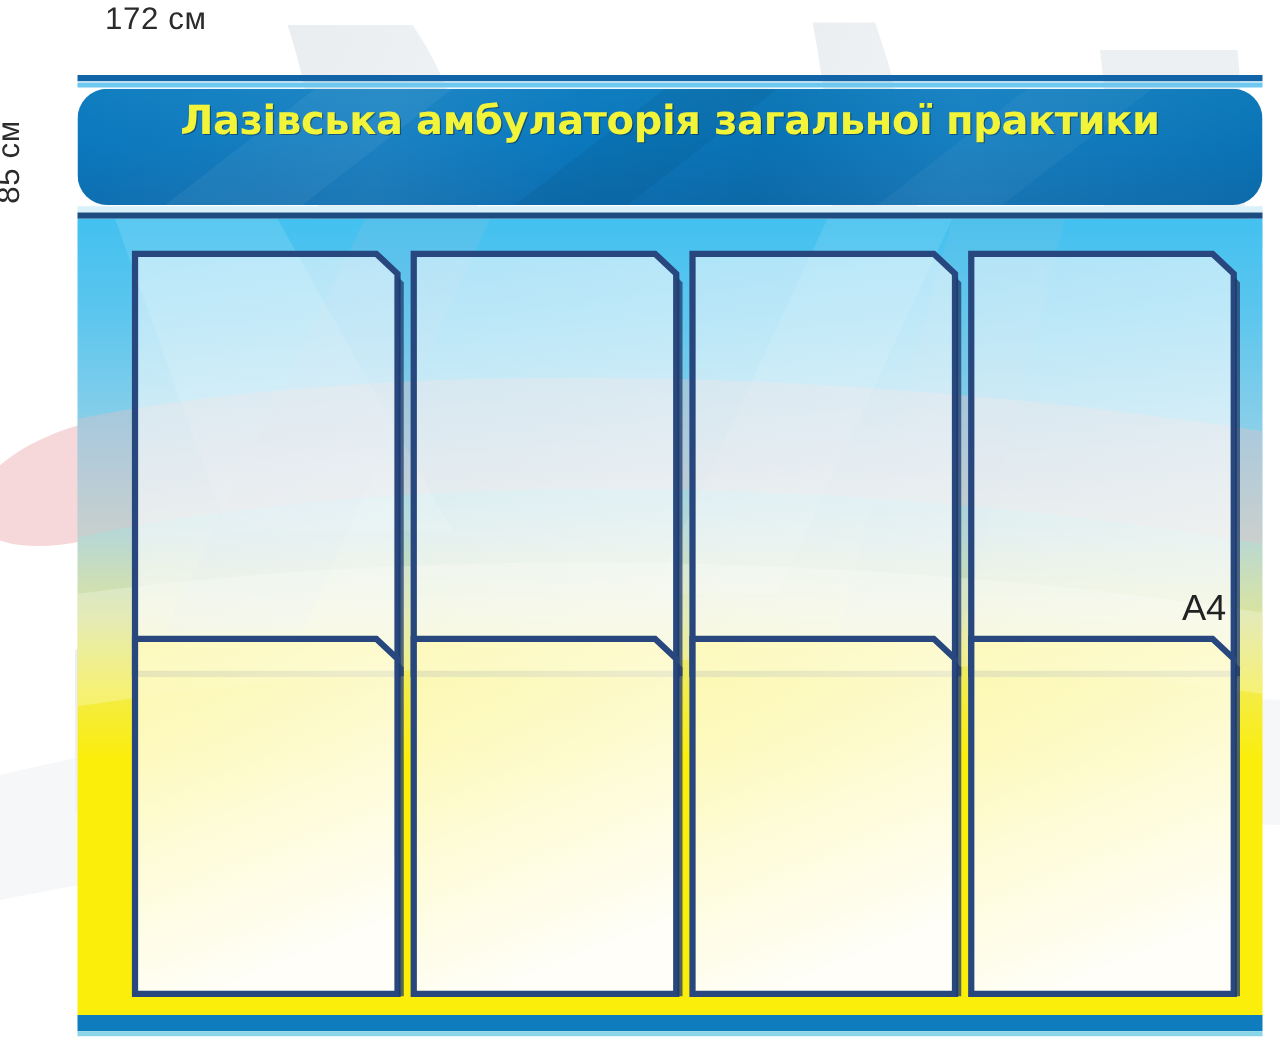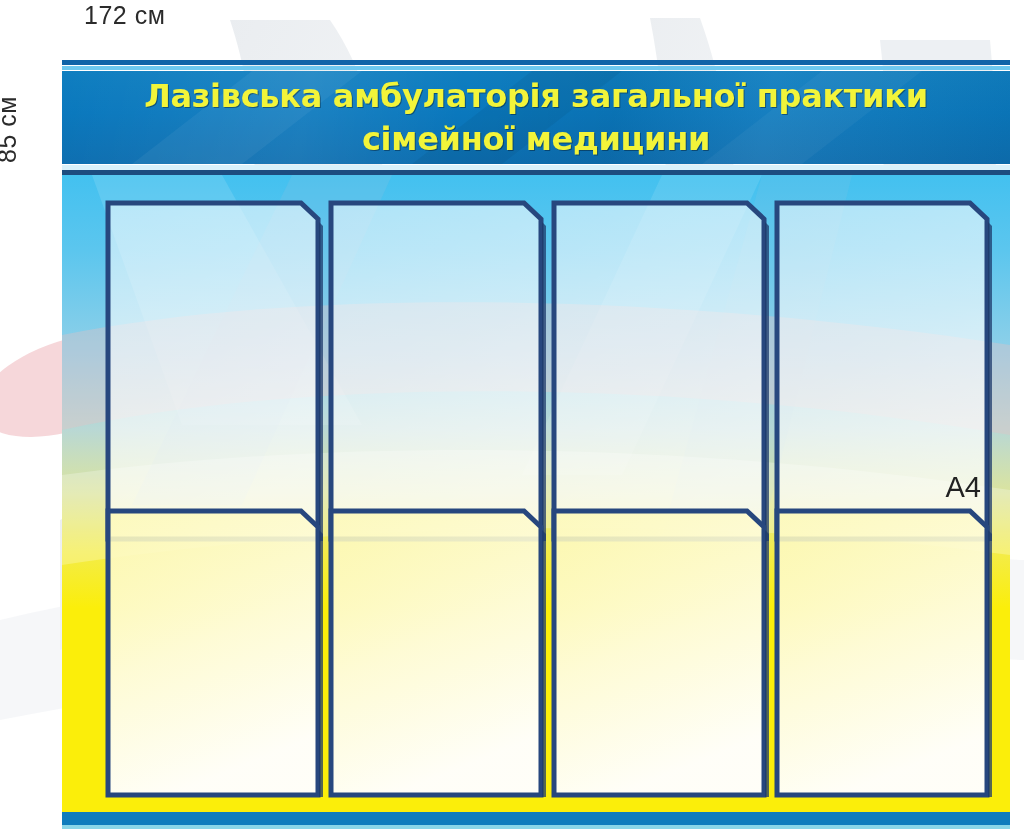--- a/index.html
+++ b/index.html
@@ -79,20 +79,21 @@
     background:
       linear-gradient(100deg,
         rgba(255,255,255,0.00) 0%,
         rgba(255,255,255,0.07) 26%,
         rgba(255,255,255,0.00) 42%,
         rgba(0,0,0,0.05) 58%,
         rgba(255,255,255,0.05) 74%,
         rgba(0,0,0,0.04) 100%),
       linear-gradient(180deg, #0f7ec0 0%, #0a78bd 45%, #0d6eb0 100%);
     overflow: hidden;
+    border-radius: 24px;
   }
   #header-title {
     position: absolute;
     left: 0; right: 0;
     top: 4px;
     text-align: center;
     color: #f2f43a;
     font-family: "DejaVu Sans", sans-serif;
     font-weight: bold;
     font-size: 32px;
@@ -195,21 +196,20 @@
   <div class="rail-light" id="rail-top-light"></div>
 
   <div id="header-panel">
     <svg style="position:absolute;left:0;top:0;width:948px;height:93px" viewBox="0 0 948 93">
       <path d="M190 0 L 300 0 L 180 93 L 70 93 Z" fill="#ffffff" opacity="0.05"></path>
       <path d="M470 0 L 560 0 L 440 93 L 350 93 Z" fill="#000000" opacity="0.05"></path>
       <path d="M760 0 L 860 0 L 740 93 L 640 93 Z" fill="#ffffff" opacity="0.04"></path>
     </svg>
     <div id="header-title">
       <div>Лазівська амбулаторія загальної практики</div>
-      <div>сімейної медицини</div>
     </div>
   </div>
 
   <div class="rail-light" id="rail-mid-light"></div>
   <div class="rail-dark" id="rail-mid-dark"></div>
 
   <div id="board-body">
     <svg id="body-streaks" viewBox="0 0 948 637">
       <path d="M30 0 L 160 0 L 300 250 L 120 250 Z" fill="#ffffff" opacity="0.12"></path>
       <path d="M230 0 L 330 0 L 180 330 L 70 330 Z" fill="#9fc4df" opacity="0.18"></path>

